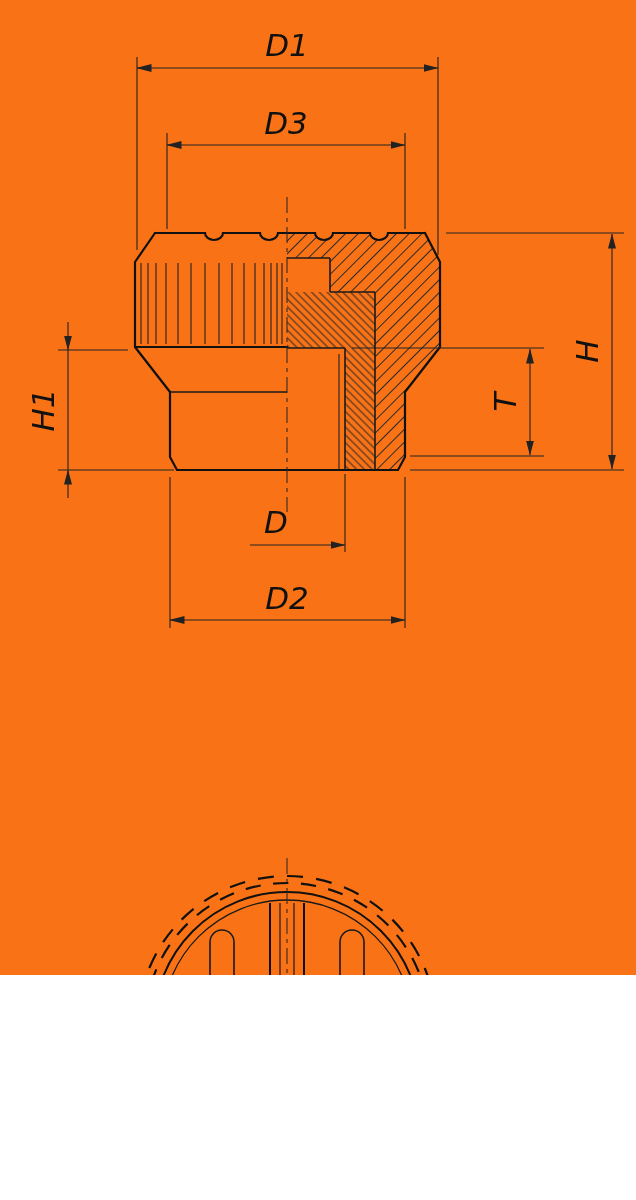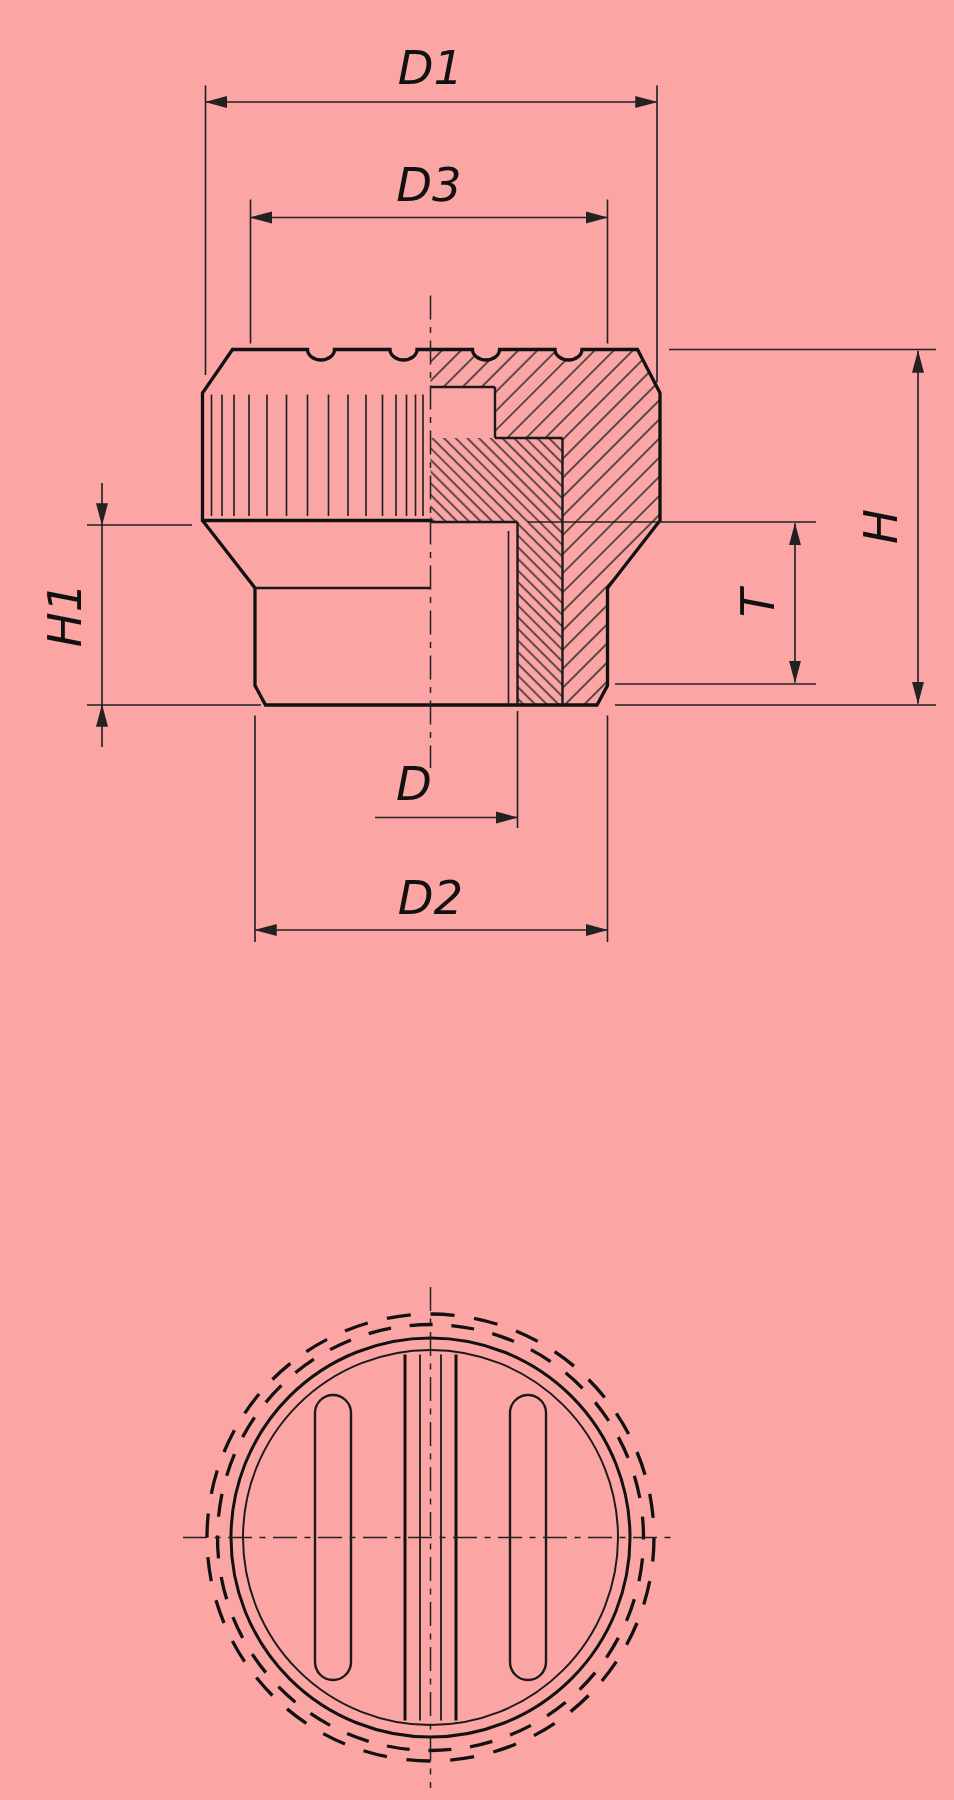--- a/index.html
+++ b/index.html
@@ -3,22 +3,22 @@
 <meta charset="utf-8">
 <style>
   html, body {
     margin: 0;
     padding: 0;
     background: #ffffff;
     font-family: "DejaVu Sans", sans-serif;
   }
   .canvas {
     width: 636px;
-    height: 1200px;
-    background: #fca5a5;
+    height: 975px;
+    background: #f97316;
     position: relative;
   }
   svg { display: block; }
   svg text {
     font-family: "DejaVu Sans", "Liberation Sans", sans-serif;
     font-style: italic;
     font-size: 31px;
     fill: #111111;
   }
   .outline { stroke: #111111; stroke-width: 2.2; fill: none; stroke-linecap: round; }

